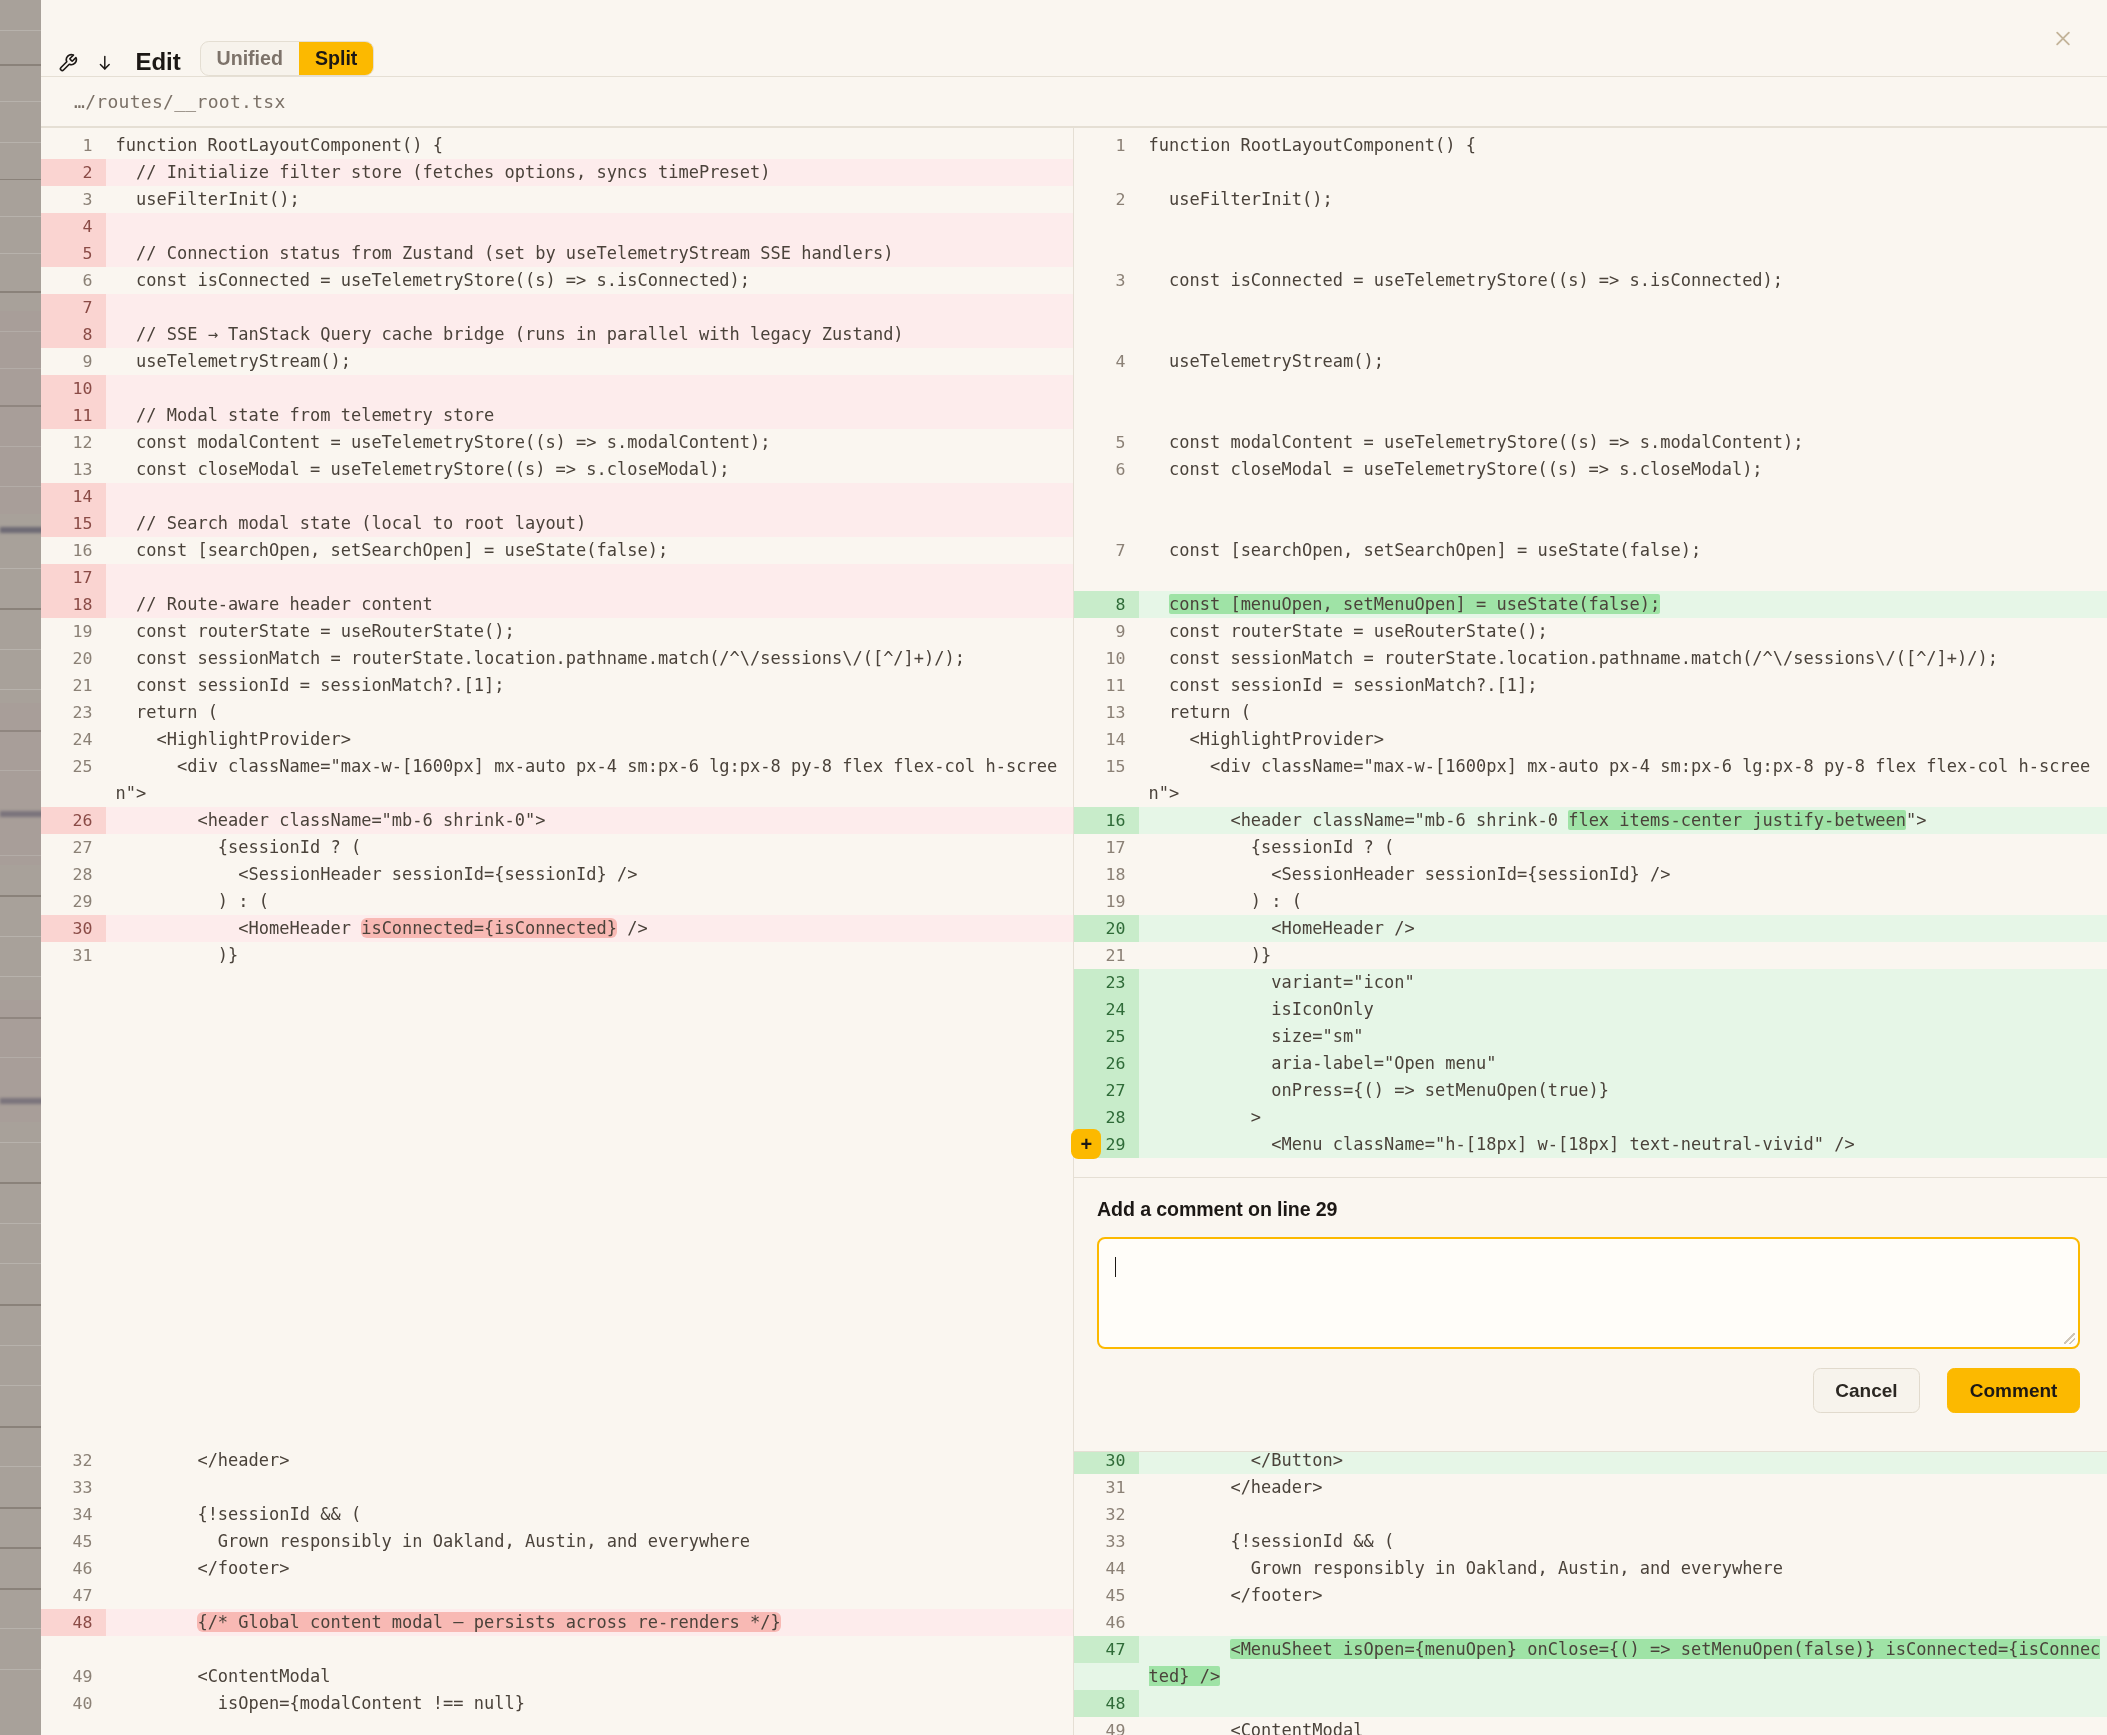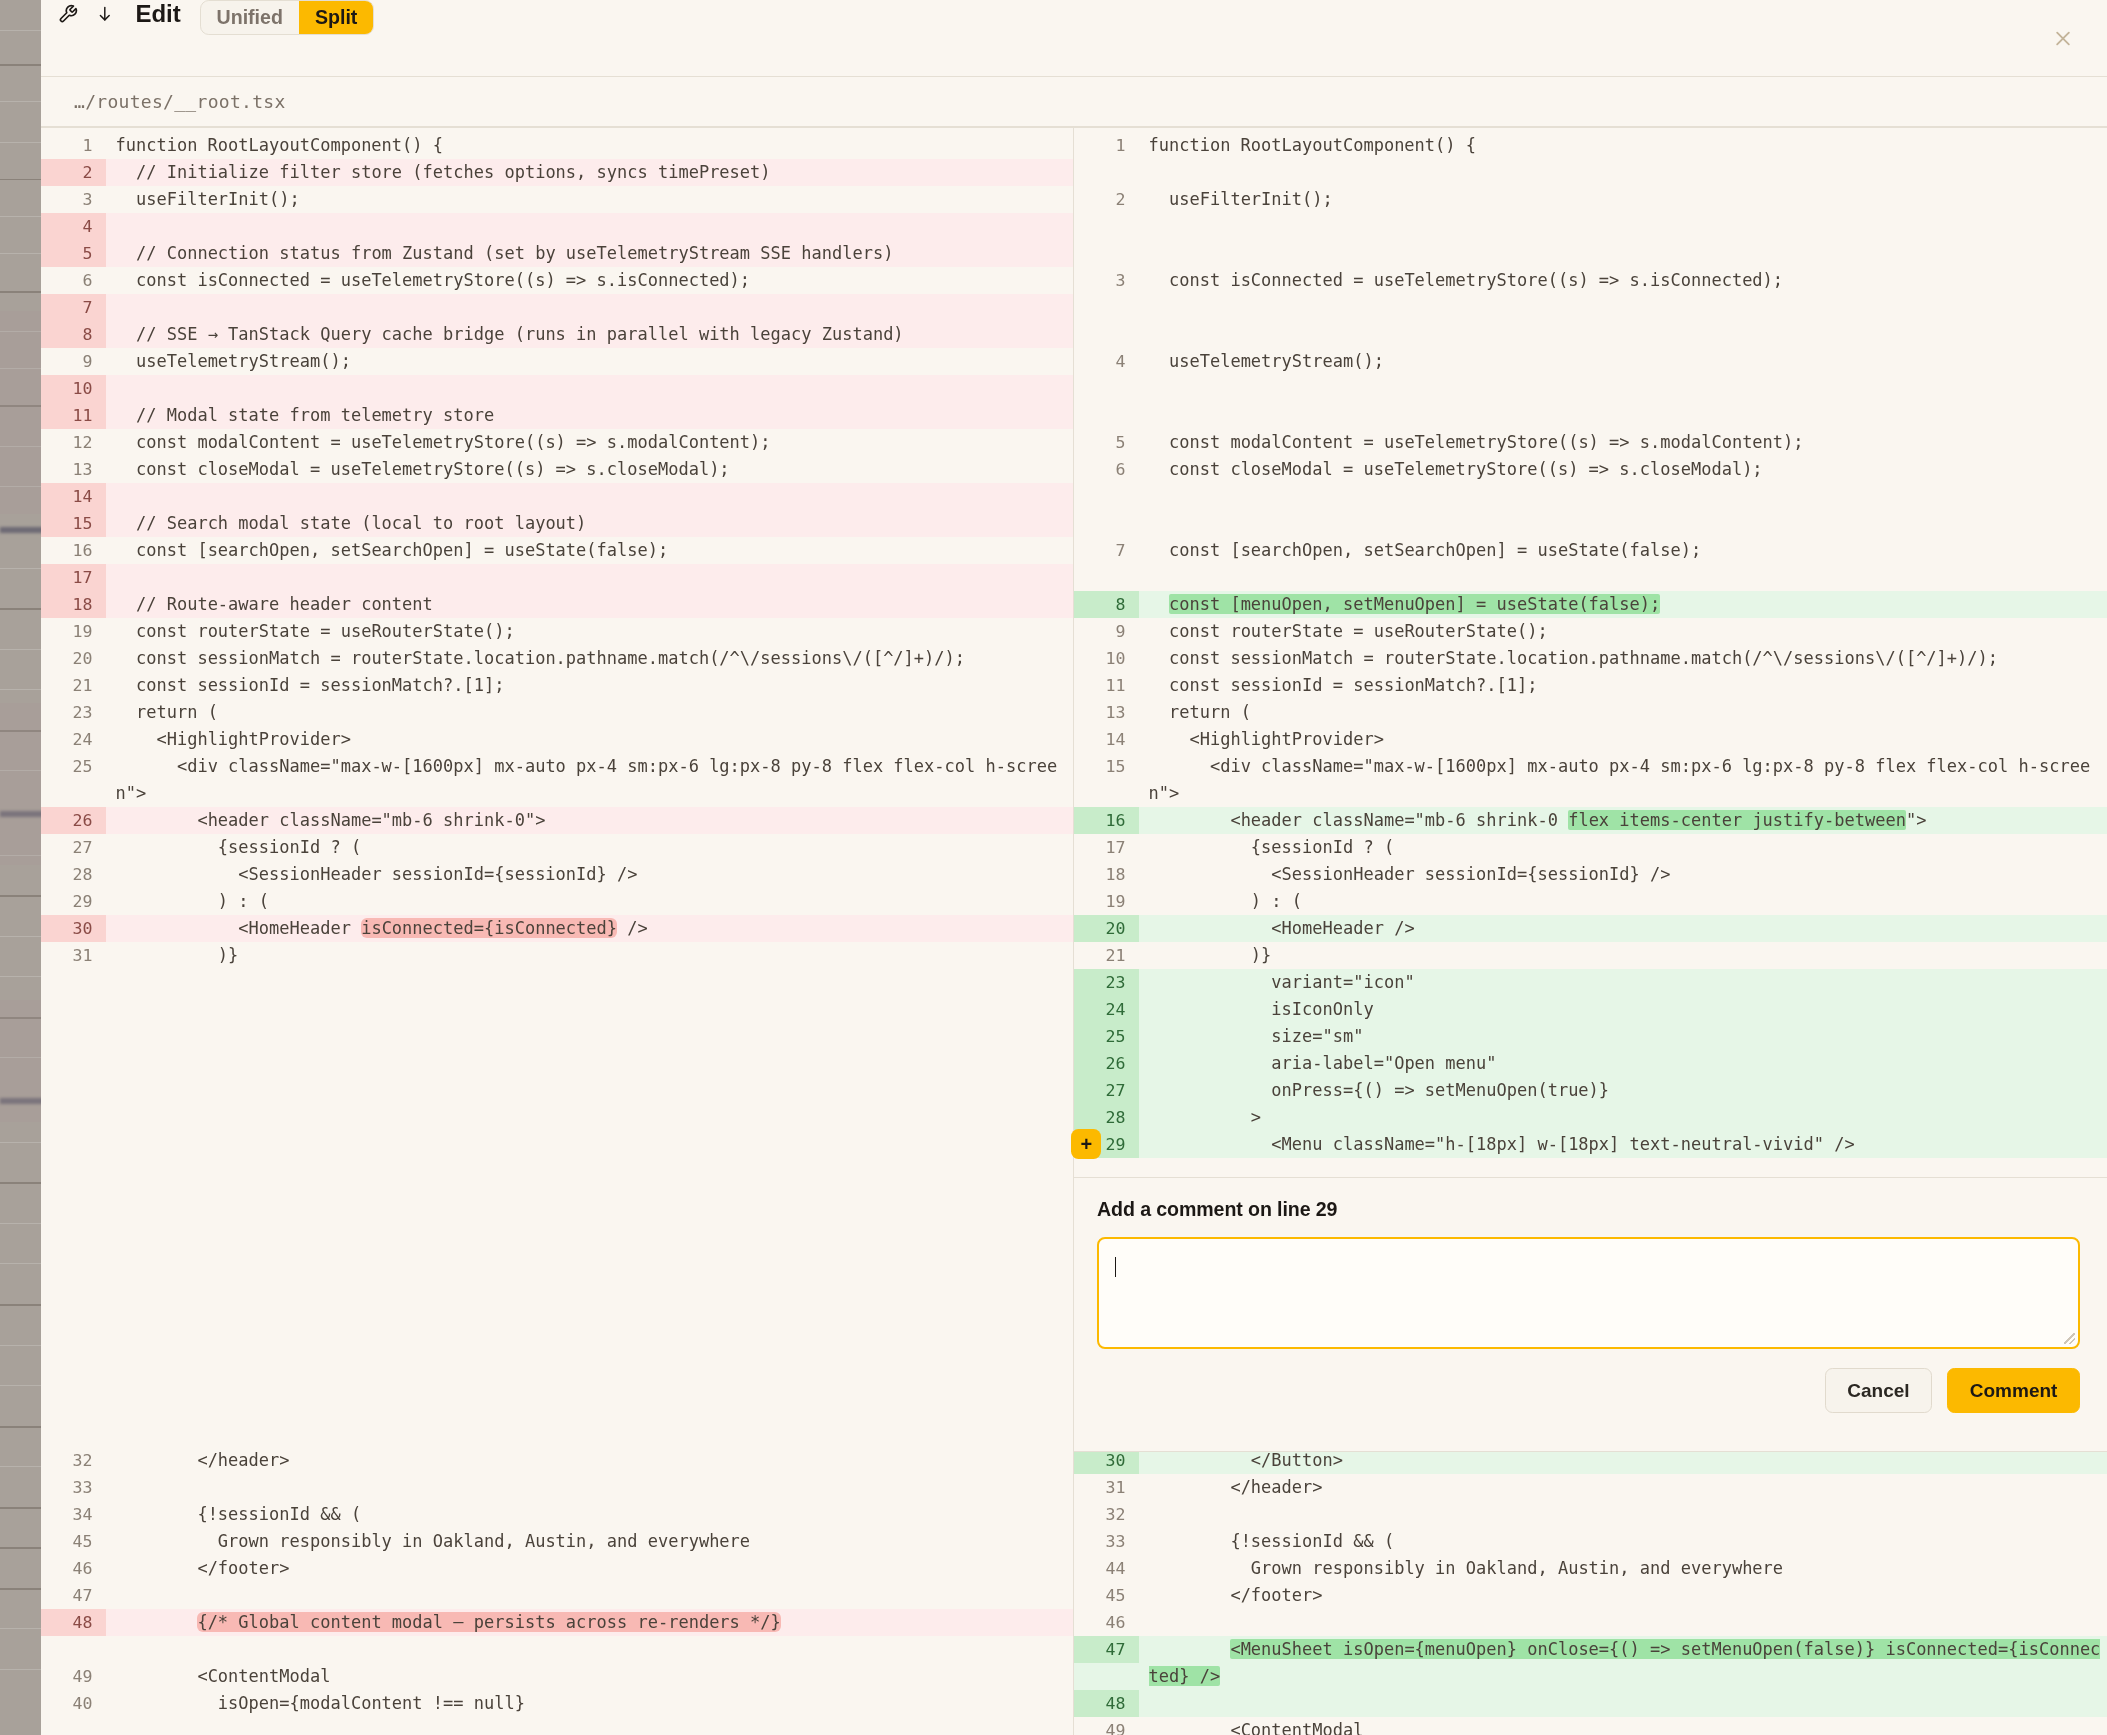--- a/index.html
+++ b/index.html
@@ -52,21 +52,21 @@
   #modal{
     position:absolute;
     left:41px;top:0;right:0;bottom:0;
     background:var(--bg-modal);
     display:flex;flex-direction:column;
   }
 
   
   .topbar{
     height:76px;flex:0 0 76px;
-    display:flex;align-items:flex-start;
+    display:flex;align-items:flex-end;
     padding:0 23px 0 13.5px;
     position:relative;
   }
   .tool-icons{display:flex;align-items:center;gap:9.5px;margin-right:17.6px;}
   .icon-btn{
     width:27px;height:27px;display:flex;align-items:center;justify-content:center;
     cursor:pointer;color:#1c1815;
   }
   .title-edit{
     font-size:24px;font-weight:700;letter-spacing:-0.1px;color:#1c1815;
@@ -179,21 +179,21 @@
     display:inline-block;width:1.4px;height:20px;background:#1c1815;
     vertical-align:-4px;
   }
   .ta .grip{
     position:absolute;right:3.4px;bottom:2.7px;width:10.8px;height:10.8px;
     background:
       linear-gradient(135deg,transparent 45%,#cfc6b8 45%,#cfc6b8 55%,transparent 55%),
       linear-gradient(135deg,transparent 70%,#cfc6b8 70%,#cfc6b8 80%,transparent 80%);
   }
   .composer .actions{
-    display:flex;justify-content:flex-end;align-items:center;gap:15px;margin-top:19px;
+    display:flex;justify-content:flex-end;align-items:center;gap:27px;margin-top:19px;
   }
   .btn{
     font-family:"Liberation Sans",sans-serif;
     font-size:19px;font-weight:600;
     padding:10.8px 21.6px;border-radius:7.4px;cursor:pointer;white-space:nowrap;
   }
   .btn.ghost{background:#f7f3ec;border:1.4px solid #e1dacd;color:#2b2722;}
   .btn.primary{background:var(--accent);border:1.4px solid var(--accent);color:#1c1815;font-weight:700;}
 </style>
 </head>

